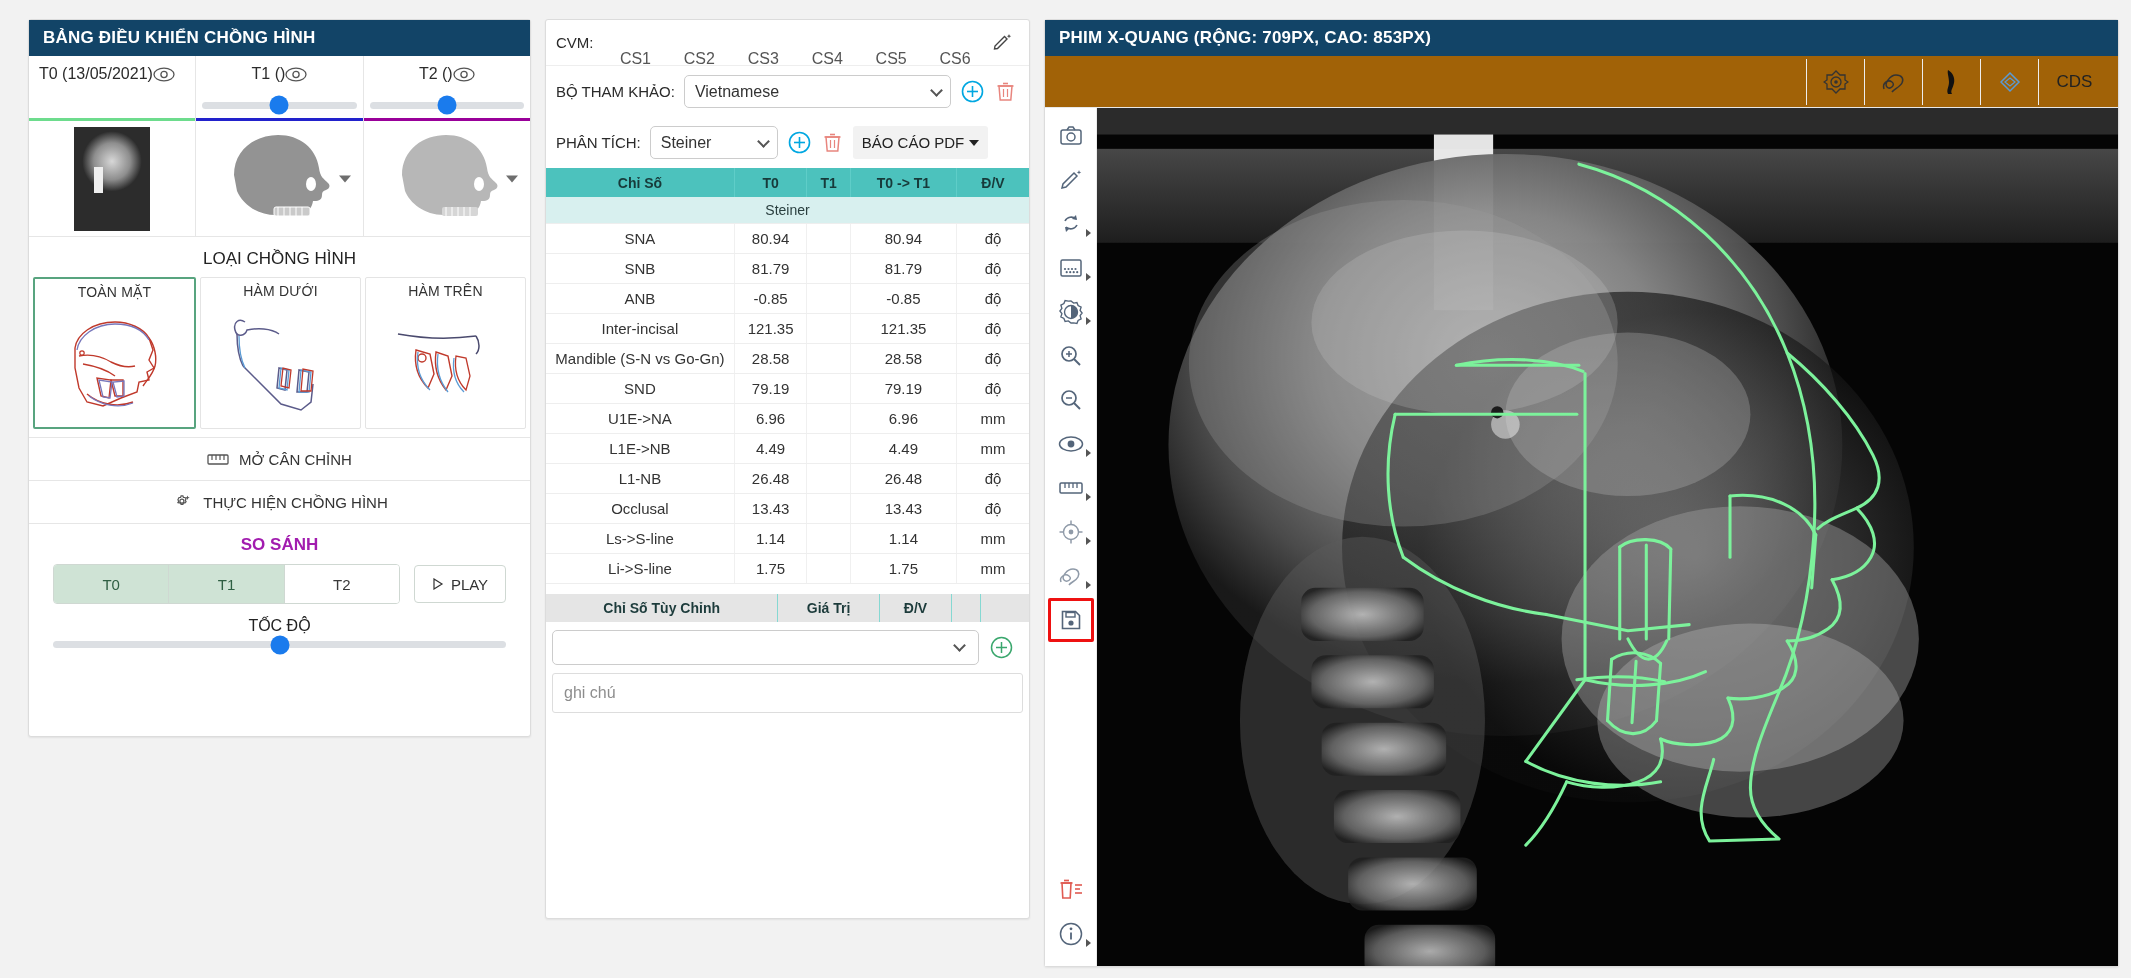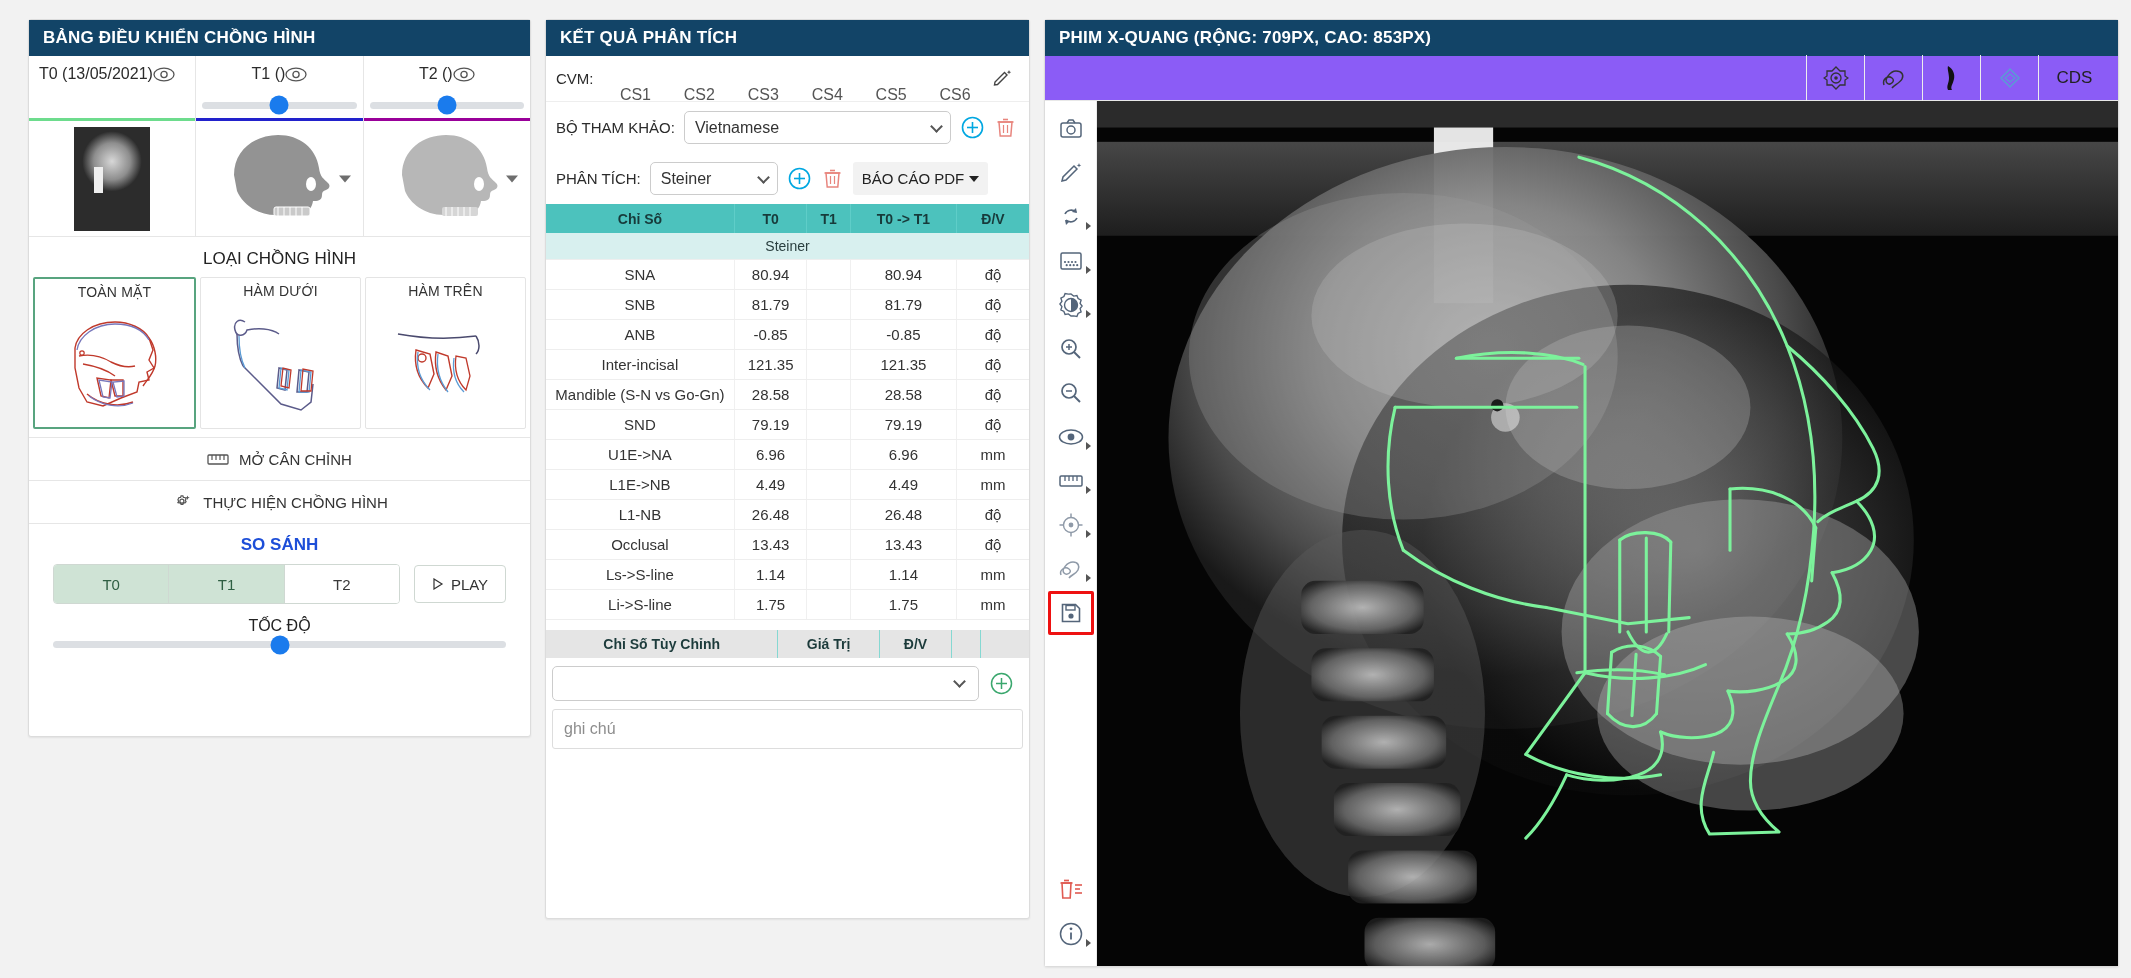--- a/index.html
+++ b/index.html
@@ -119,21 +119,21 @@
   .row-action {
     display: flex; align-items: center; justify-content: center; gap: 10px;
     height: 43px;
     border-top: 1px solid #e6e6e6;
     font-size: 15px; color: #333;
     cursor: pointer;
   }
   .row-action .ico { display: inline-flex; color: #555; }
 
   .cmp-title {
-    text-align: center; font-size: 17px; font-weight: bold; color: #1d4ed8;
+    text-align: center; font-size: 17px; font-weight: bold; color: #a21caf;
     padding: 11px 0 9px 0;
     border-top: 1px solid #e6e6e6;
   }
   .cmp-row { display: flex; align-items: center; gap: 14px; padding: 0 24px; }
   .seg {
     display: flex; flex: 1 1 auto;
     border: 1px solid #cfd8d2; border-radius: 4px; overflow: hidden;
   }
   .seg button {
     flex: 1 1 0; height: 38px; border: none; background: #fff;
@@ -246,22 +246,22 @@
   .note-box {
     margin: 2px 6px 8px 6px; height: 40px;
     border: 1px solid #dddddd; border-radius: 3px; background: #fff;
     display: flex; align-items: center; padding: 0 11px;
     font-size: 16px; color: #8d8d8d;
   }
 
   
   .right-panel { flex: 1 1 auto; height: 948px; min-width: 0; }
   .xr-toolbar-top {
-    height: 45px; display: flex; align-items: center; justify-content: flex-end;
-    gap: 0; padding-right: 8px; background: #8b5cf6;
+    height: 52px; display: flex; align-items: center; justify-content: flex-end;
+    gap: 0; padding-right: 8px; background: #a16207;
     border-bottom: 1px solid #e8e8e8;
   }
   .tt-btn {
     width: 58px; height: 46px;
     display: flex; align-items: center; justify-content: center;
     border-left: 1px solid #ededed; cursor: pointer; color: #333;
   }
   .tt-btn.label { width: 72px; font-size: 17px; color: #222; }
   .xr-body { flex: 1; display: flex; min-height: 0; background: #fff; }
   .xr-sidebar {
@@ -505,21 +505,20 @@
 
     <div class="speed-label">TỐC ĐỘ</div>
     <div class="speed-wrap">
       <div class="track">
           <div class="knob" style="left:50%"></div>
         </div>
     </div>
   </div>
 
   <div class="panel mid-panel">
-    <div class="panel-title">KẾT QUẢ PHÂN TÍCH</div>
     <div class="mid-body">
 
       <div class="cvm-row">
         <span class="cvm-label">CVM:</span>
         <span class="cvm-item">CS1</span>
         <span class="cvm-item">CS2</span>
         <span class="cvm-item">CS3</span>
         <span class="cvm-item">CS4</span>
         <span class="cvm-item">CS5</span>
         <span class="cvm-item">CS6</span>

